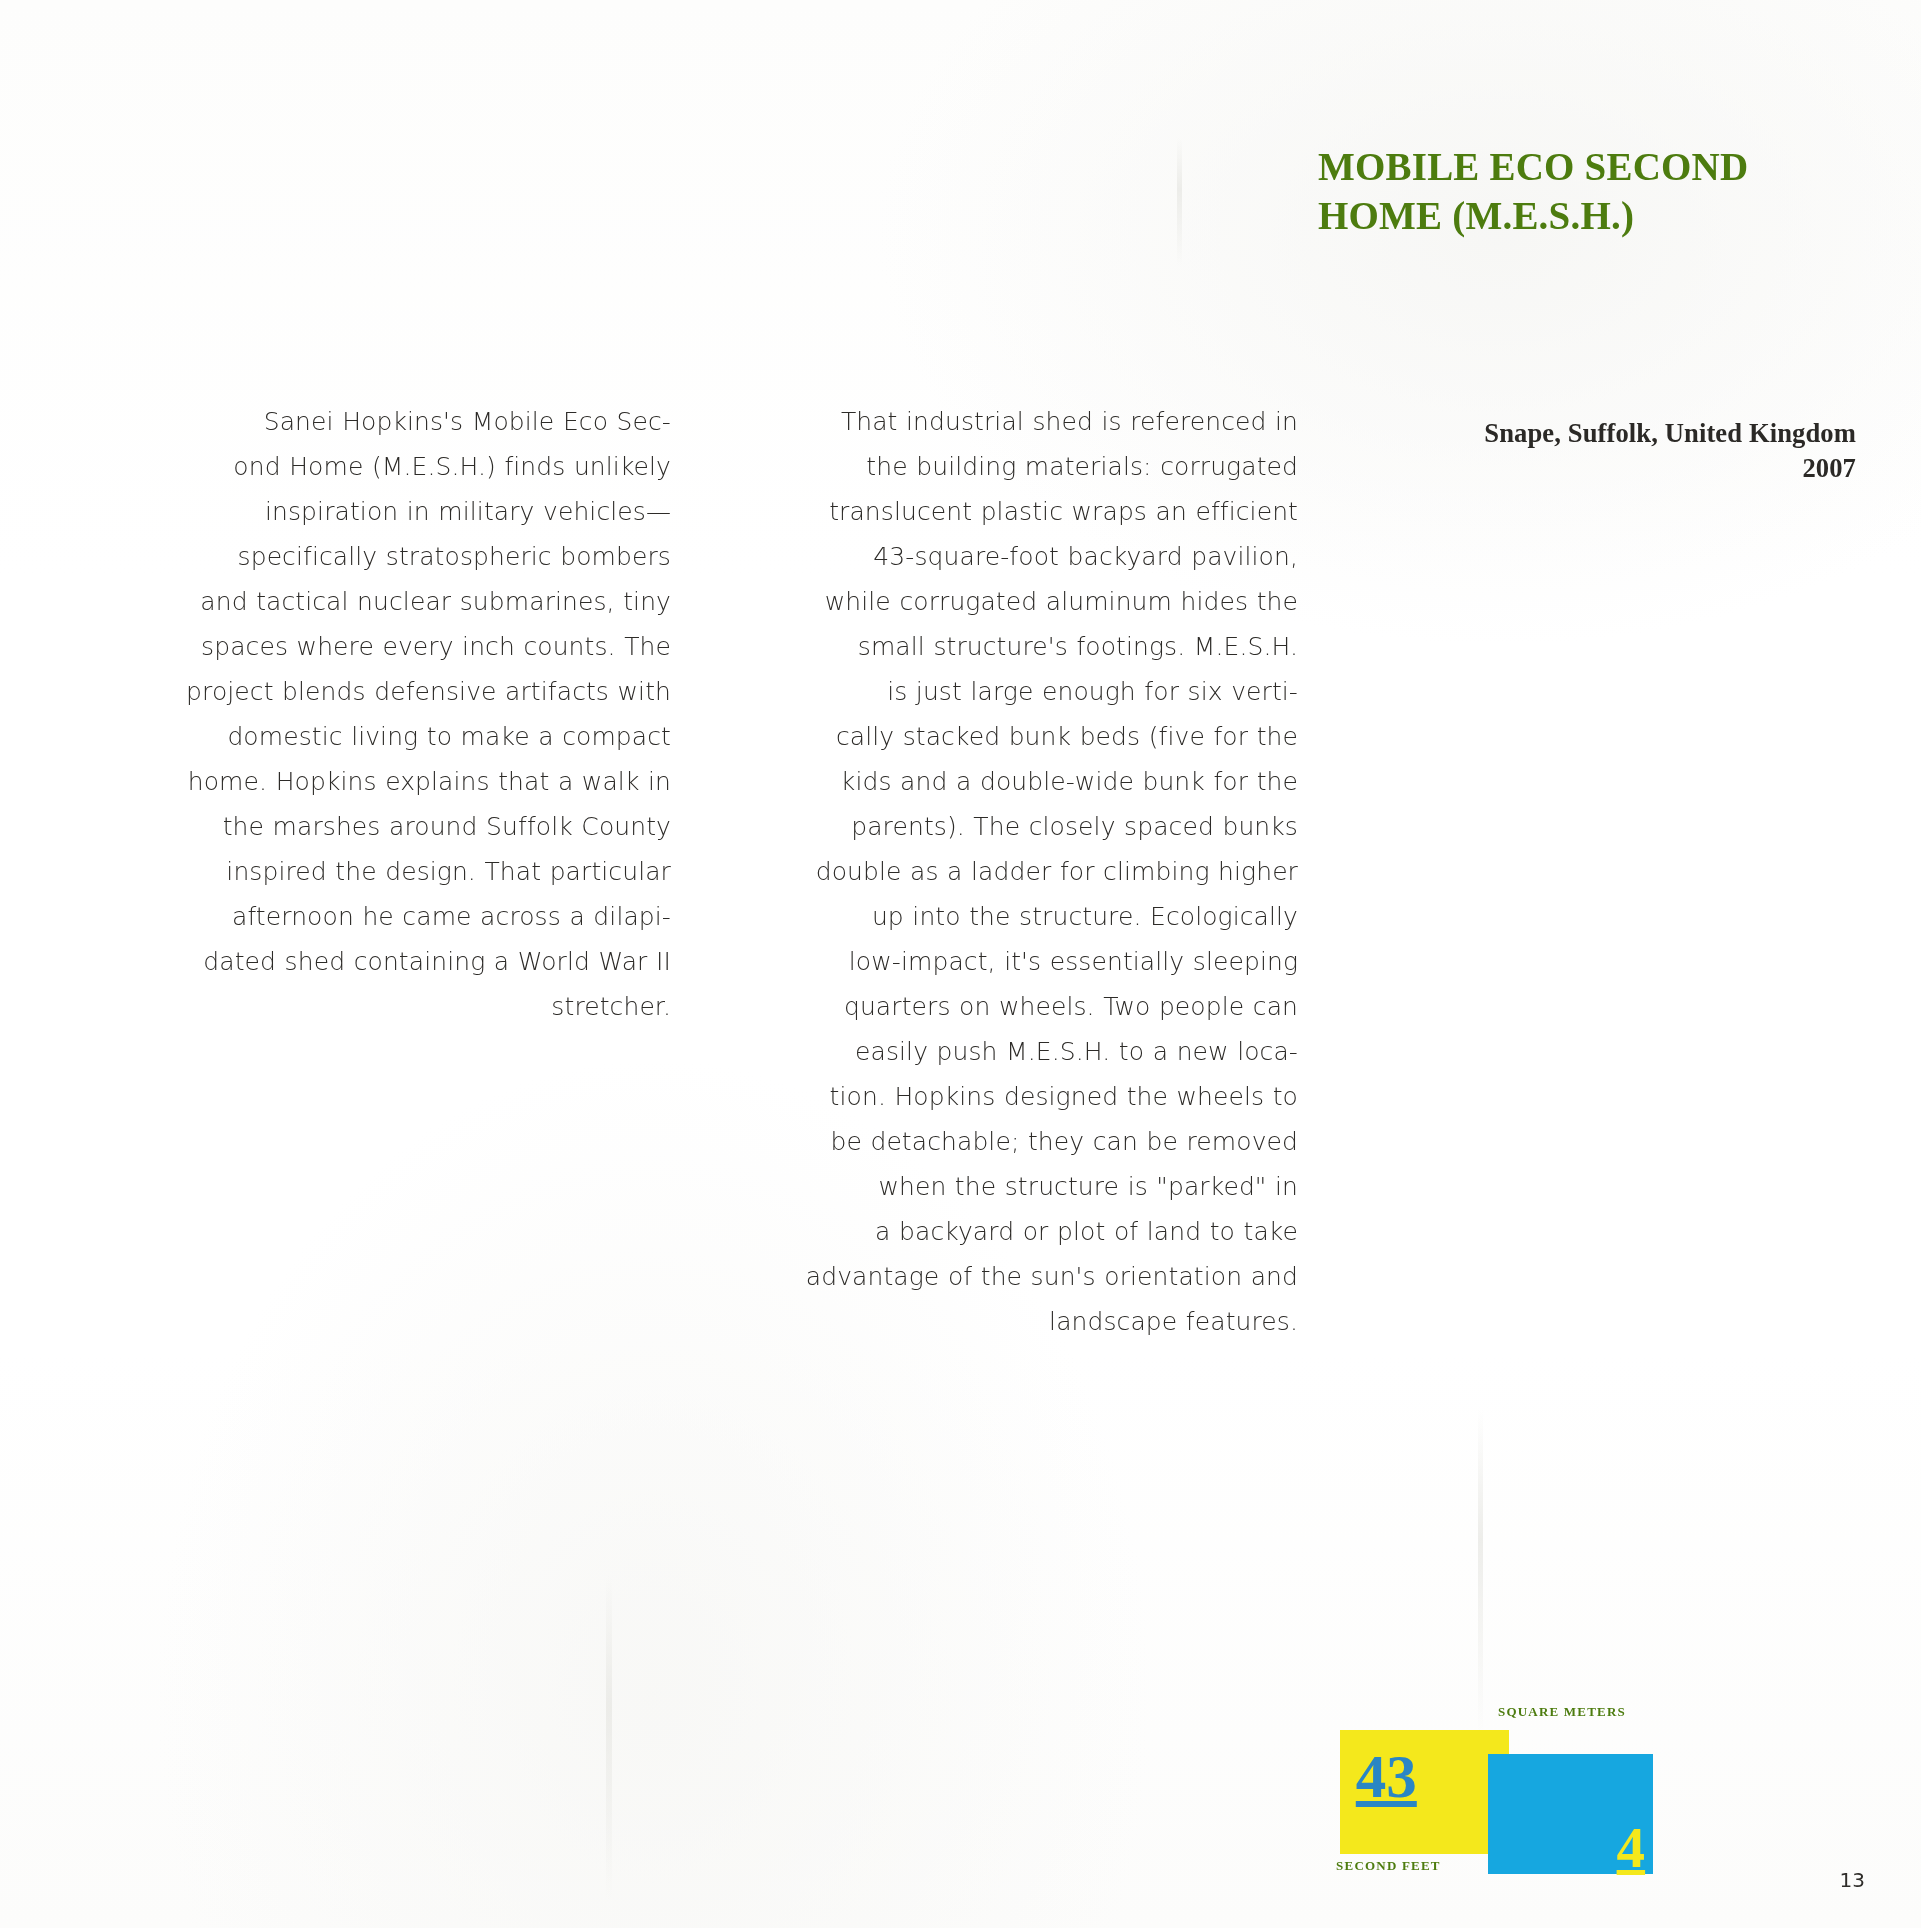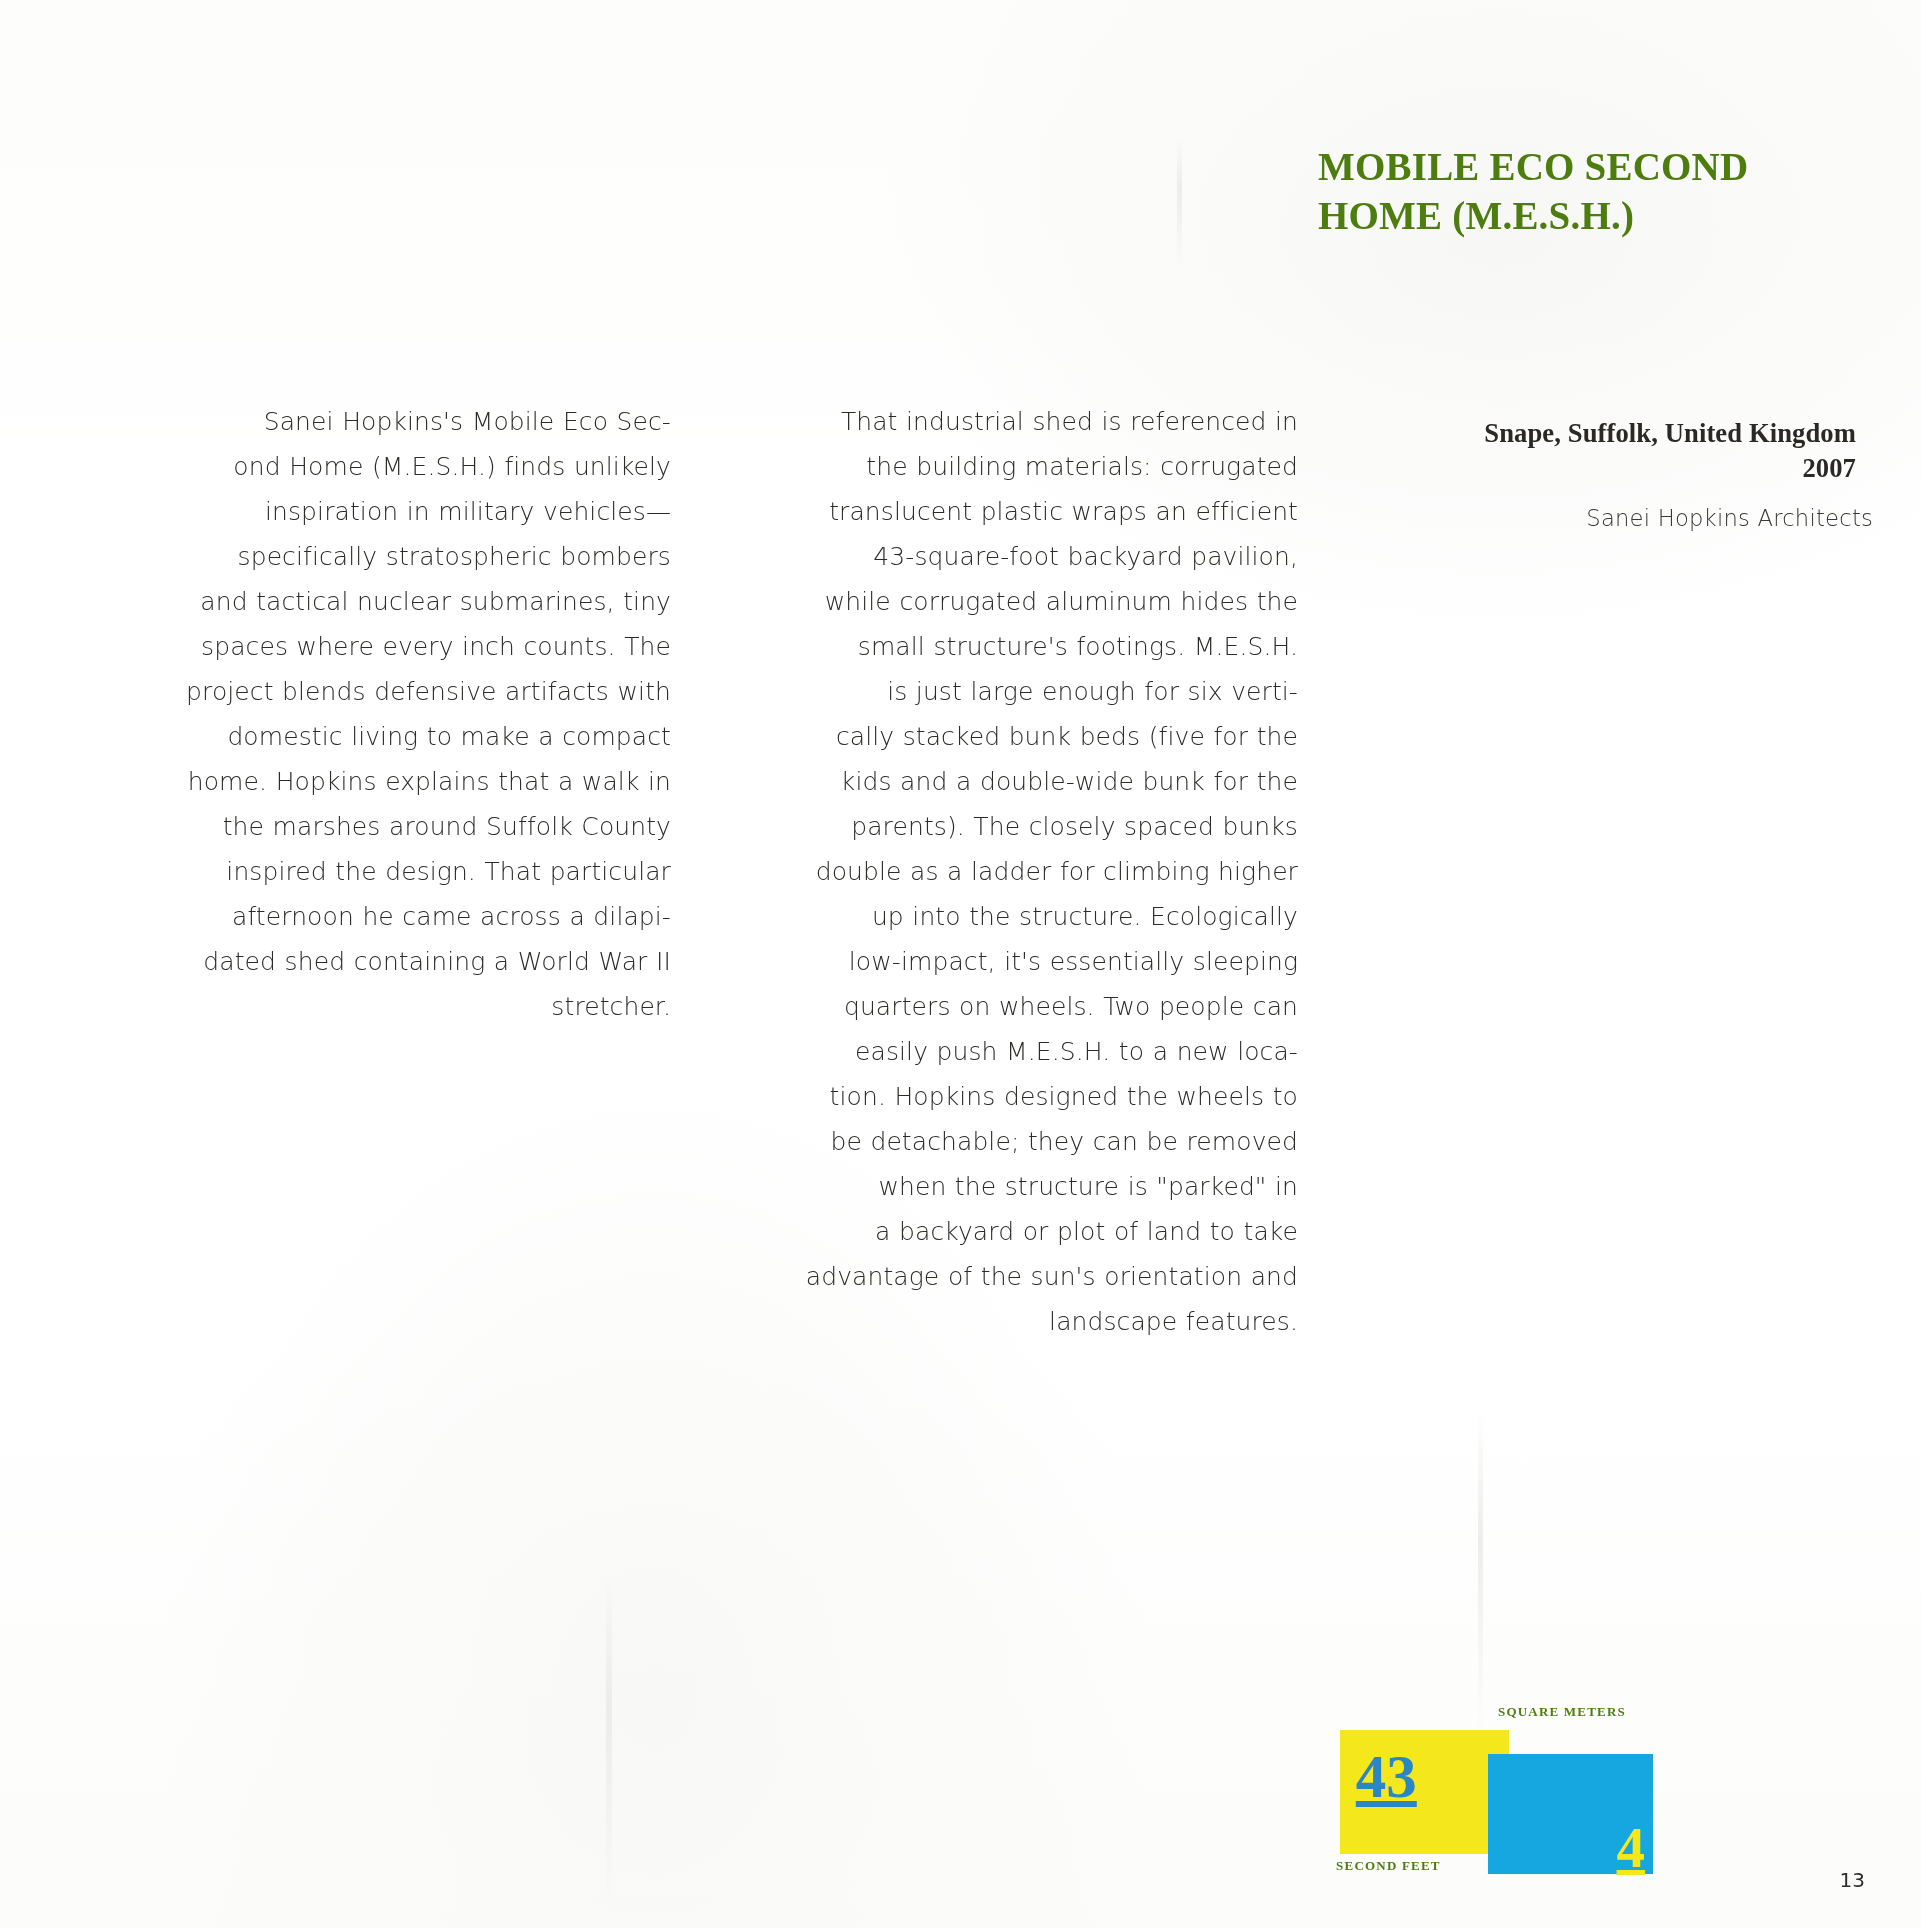--- a/index.html
+++ b/index.html
@@ -217,21 +217,20 @@
 be detachable; they can be removed
 when the structure is "parked" in
 a backyard or plot of land to take
 advantage of the sun's orientation and
 landscape features.</p>
 </div>
 
 <div class="column col-3">
   <p class="meta-heading">Snape, Suffolk, United Kingdom
 2007</p>
-  <p class="meta-sub">Sanei Hopkins Architects</p>
 </div>
 
 <div class="area-graphic">
   <span class="area-label label-meters">SQUARE METERS</span>
   <span class="area-box box-feet"></span>
   <span class="area-box box-meters"></span>
   <span class="area-value value-feet">43</span>
   <span class="area-value value-meters">4</span>
   <span class="area-label label-feet">SECOND FEET</span>
 </div>

